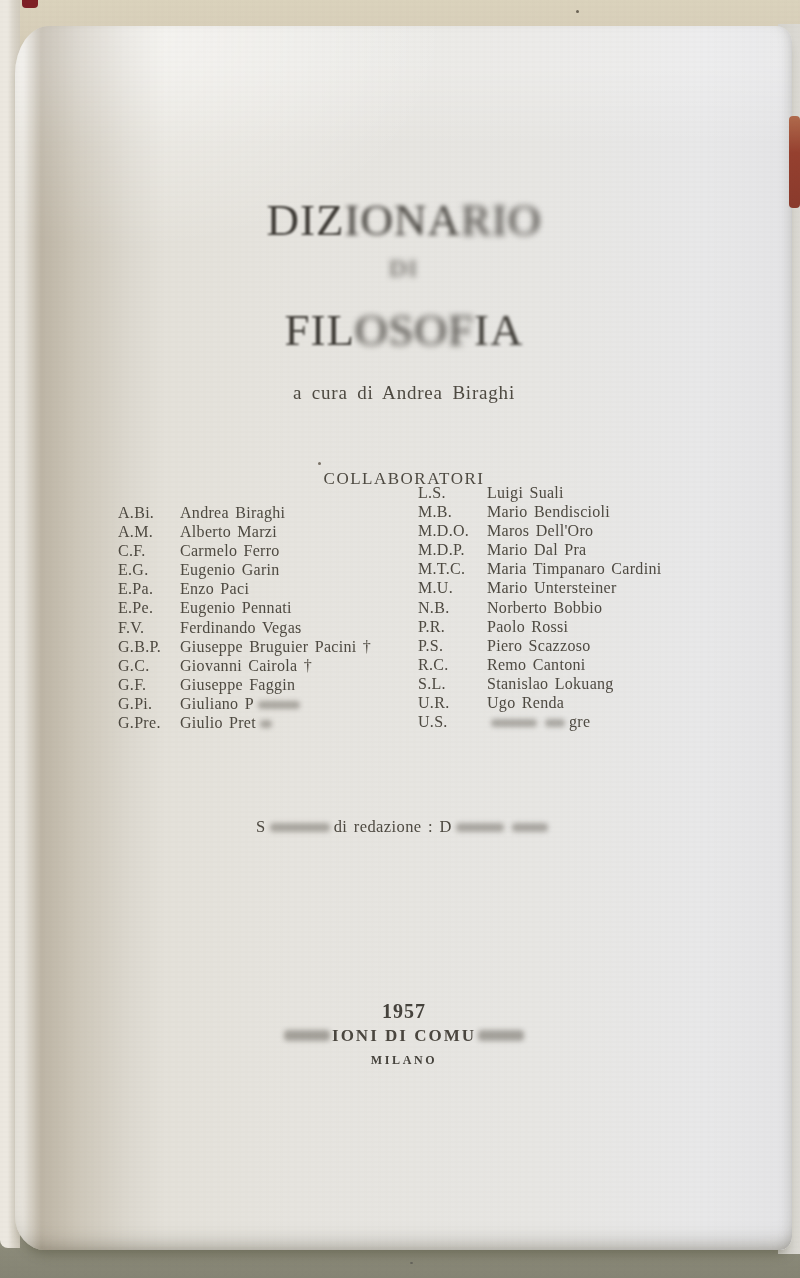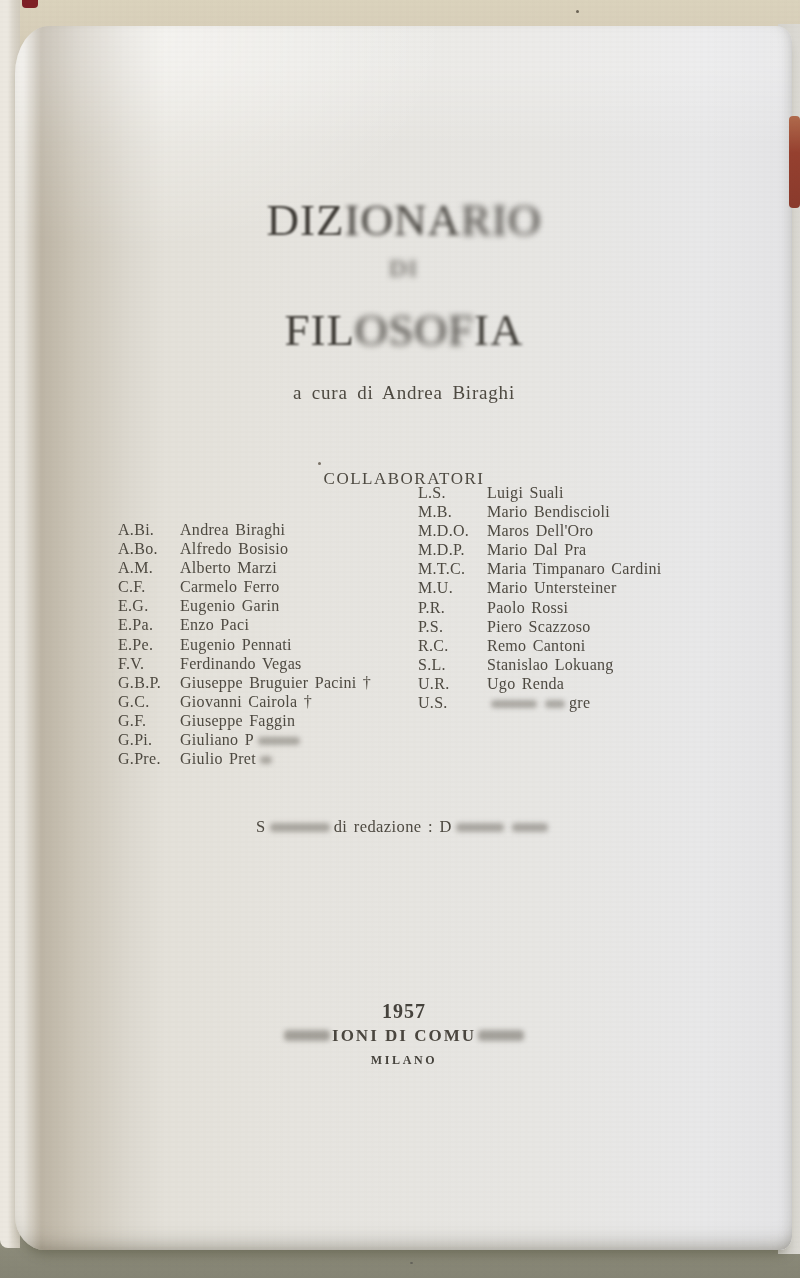--- a/index.html
+++ b/index.html
@@ -44,21 +44,21 @@
   
   .ink{position:absolute;inset:0;color:rgba(68,64,56,.95);filter:blur(.25px);}
   .ink .ctr{position:absolute;left:4px;width:800px;text-align:center;white-space:nowrap;}
   .seg{display:inline-block;}
   .title1{top:194px;font-size:45px;letter-spacing:1px;color:#3f3c37;}
   .title2{top:255px;font-size:24px;letter-spacing:2px;color:#3f3c37;}
   .title3{top:304px;font-size:45px;letter-spacing:1px;color:#3f3c37;}
   .byline{top:382px;font-size:19px;letter-spacing:.8px;word-spacing:4px;}
   .chead{top:469px;font-size:17px;letter-spacing:1.5px;}
   .col{position:absolute;font-size:16px;letter-spacing:.3px;word-spacing:2px;}
-  .col-left{left:118px;top:521px;}
+  .col-left{left:118px;top:504px;}
   .col-right{left:418px;top:484px;}
   .crow{display:flex;height:19.1px;align-items:baseline;white-space:nowrap;}
   .col-left .abbr{width:62px;}
   .col-right .abbr{width:69px;}
   .sm{display:inline-block;height:8px;border-radius:4px;background:#6e6a62;opacity:.5;
       filter:blur(2.6px);margin:0 4px;vertical-align:baseline;}
   .redazione{top:817px;font-size:16.5px;letter-spacing:.4px;word-spacing:2px;}
   .redazione .sm{height:9px;}
   .year{top:1000px;font-size:20px;font-weight:bold;letter-spacing:1px;color:#45423c;}
   .publisher{top:1026px;font-size:17px;font-weight:bold;letter-spacing:2px;color:#4a463f;}
@@ -86,24 +86,20 @@
     <div class="ctr title3"><span class="seg" style="filter: blur(1px);">FIL</span><span class="seg" style="filter: blur(3.2px);">OSOF</span><span class="seg" style="filter: blur(1.8px);">IA</span></div>
     <div class="ctr byline">a cura di Andrea Biraghi</div>
     <div class="ctr chead">COLLABORATORI</div>
 
     <div class="col col-left">
         <div class="crow">
           <span class="abbr">A.Bi.</span>
           <span class="cname"><span>Andrea Biraghi</span></span>
         </div>
         <div class="crow">
-          <span class="abbr">A.Bo.</span>
-          <span class="cname"><span>Alfredo Bosisio</span></span>
-        </div>
-        <div class="crow">
           <span class="abbr">A.M.</span>
           <span class="cname"><span>Alberto Marzi</span></span>
         </div>
         <div class="crow">
           <span class="abbr">C.F.</span>
           <span class="cname"><span>Carmelo Ferro</span></span>
         </div>
         <div class="crow">
           <span class="abbr">E.G.</span>
           <span class="cname"><span>Eugenio Garin</span></span>
@@ -158,20 +154,24 @@
           <span class="abbr">M.D.P.</span>
           <span class="cname"><span>Mario Dal Pra</span></span>
         </div>
         <div class="crow">
           <span class="abbr">M.T.C.</span>
           <span class="cname"><span>Maria Timpanaro Cardini</span></span>
         </div>
         <div class="crow">
           <span class="abbr">M.U.</span>
           <span class="cname"><span>Mario Untersteiner</span></span>
+        </div>
+        <div class="crow">
+          <span class="abbr">N.B.</span>
+          <span class="cname"><span>Norberto Bobbio</span></span>
         </div>
         <div class="crow">
           <span class="abbr">P.R.</span>
           <span class="cname"><span>Paolo Rossi</span></span>
         </div>
         <div class="crow">
           <span class="abbr">P.S.</span>
           <span class="cname"><span>Piero Scazzoso</span></span>
         </div>
         <div class="crow">

